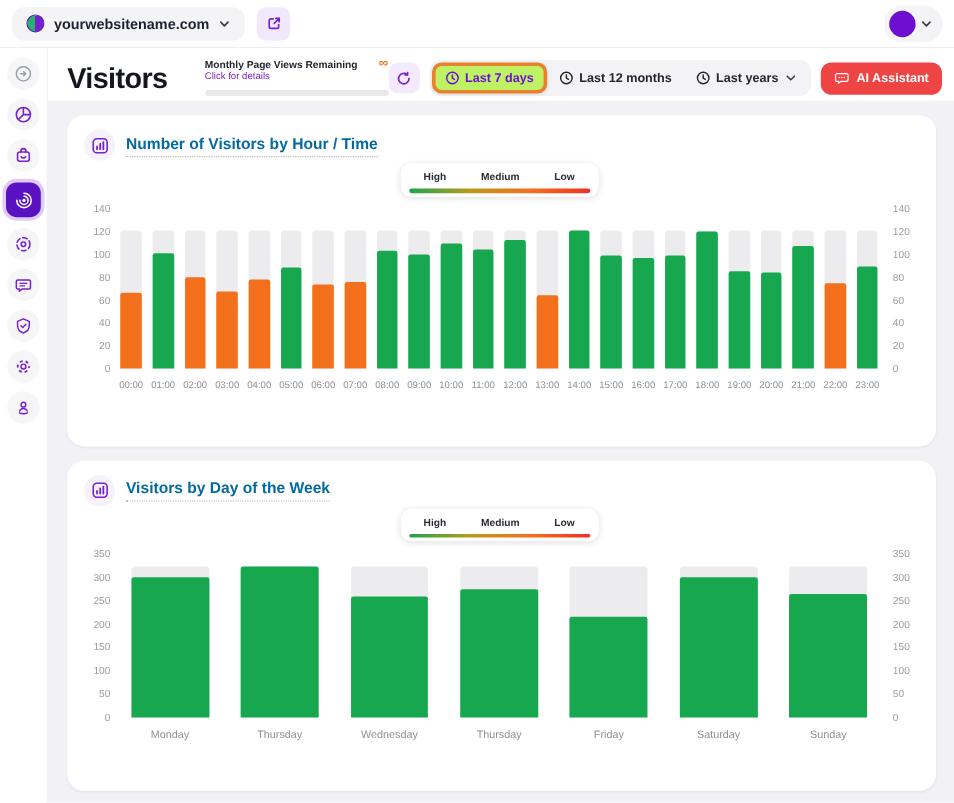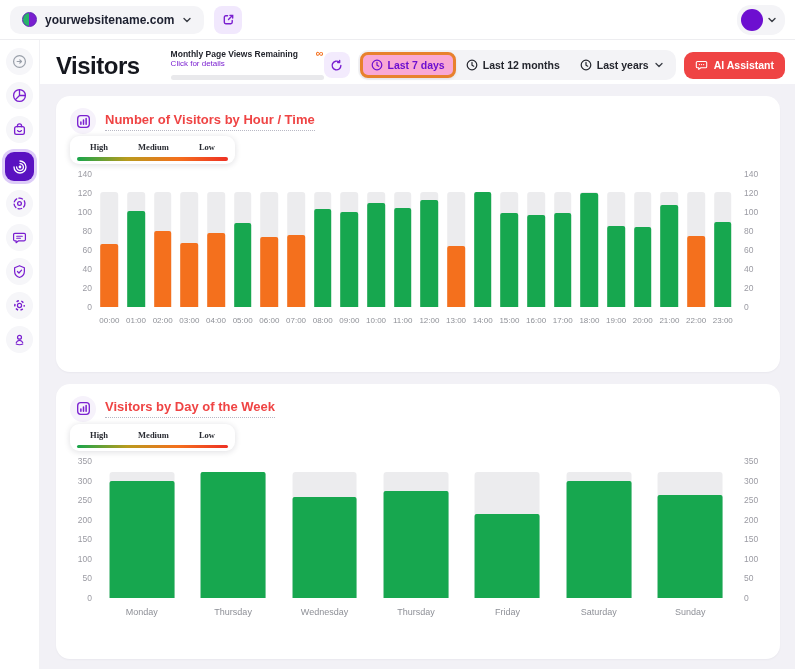--- a/index.html
+++ b/index.html
@@ -41,43 +41,43 @@
   .pv-link { font-size:8px; color:#7a1fd0; cursor:pointer; }
   .pv-inf { font-size:11px; font-weight:bold; color:#f4701d; line-height:8px; }
   .pv-bar { margin-top:7px; height:5px; border-radius:3px; background:#e9e9ec; }
   .header-right { margin-left:auto; display:flex; align-items:center; gap:8px; }
   .refresh-btn { width:26px; height:26px; border:none; border-radius:8px; background:#f3ebfd;
     color:#7a1fd0; display:flex; align-items:center; justify-content:center; cursor:pointer; }
   .range-group { display:flex; align-items:center; background:#f3f3f6; border-radius:10px; padding:2px; }
   .range-seg { display:flex; align-items:center; gap:5px; border:none; background:transparent;
     font-size:10.5px; font-weight:bold; color:#23252d; padding:6px 10px; border-radius:8px; cursor:pointer;
     font-family:"Liberation Sans", sans-serif; white-space:nowrap; }
-  .range-seg.selected { background:#f9a8d4; color:#6d0fd0; border:3px solid #e8812d; padding:4px 8px;
+  .range-seg.selected { background:#bef264; color:#6d0fd0; border:3px solid #e8812d; padding:4px 8px;
     box-shadow:0 1px 3px rgba(0,0,0,.08); }
   .ai-btn { display:flex; align-items:center; gap:6px; border:none; background:#ef4444; color:#fff;
     font-size:10.5px; font-weight:bold; padding:7px 11px; border-radius:9px; cursor:pointer;
     font-family:"Liberation Sans", sans-serif; white-space:nowrap; }
 
   
   .tabs { display:flex; align-items:center; gap:26px; padding:4px 16px 7px 16px; background:#fff; }
   .tab { font-size:11px; font-weight:bold; color:#23252d; cursor:pointer; white-space:nowrap; }
   .tab.active-wrap { border:3px solid #e8812d; border-radius:3px; padding:4px 8px; margin:-7px 0; }
   .tab.active-wrap .tab-label { border-bottom:1px dotted #b8b8c4; padding-bottom:2px; }
 
   
   .content { flex:1; background:#f2f1f6; padding:12px 15px 10px 16px; display:flex;
     flex-direction:column; gap:12px; overflow:hidden; }
   .card { background:#fff; border-radius:14px; padding:12px 14px 10px 14px;
     box-shadow:0 1px 2px rgba(30,30,60,.04); flex:1; }
   .card-header { display:flex; align-items:center; gap:9px; }
   .chart-icon-wrap { width:26px; height:26px; border-radius:50%; background:#f6f2fb;
     display:flex; align-items:center; justify-content:center; color:#7a1fd0; }
-  .card-title { font-size:13px; font-weight:bold; color:#ef4444;
+  .card-title { font-size:13px; font-weight:bold; color:#0369a1;
     border-bottom:1px dotted #b8b8c4; padding-bottom:3px; }
-  .legend-row { display:flex; justify-content:flex-start; margin:2px 4px 0 0;font-family:Liberation Serif, serif; }
+  .legend-row { display:flex; justify-content:center; margin:2px 4px 0 0; }
   .legend { width:165px; background:#fff; border-radius:9px; padding:6px 5px 3px 5px;
     box-shadow:0 1px 6px rgba(20,20,40,.14); }
   .legend-labels { display:flex; justify-content:space-around; font-size:8.5px;
     font-weight:bold; color:#2a2c33; margin-bottom:5px; }
   .legend-gradient { height:3.5px; border-radius:3px; margin:0 2px; }
 
   
   .chart { display:flex; margin-top:10px; }
   .axis { position:relative; width:26px; }
   .axis .tick { position:absolute; right:4px; transform:translateY(50%);

